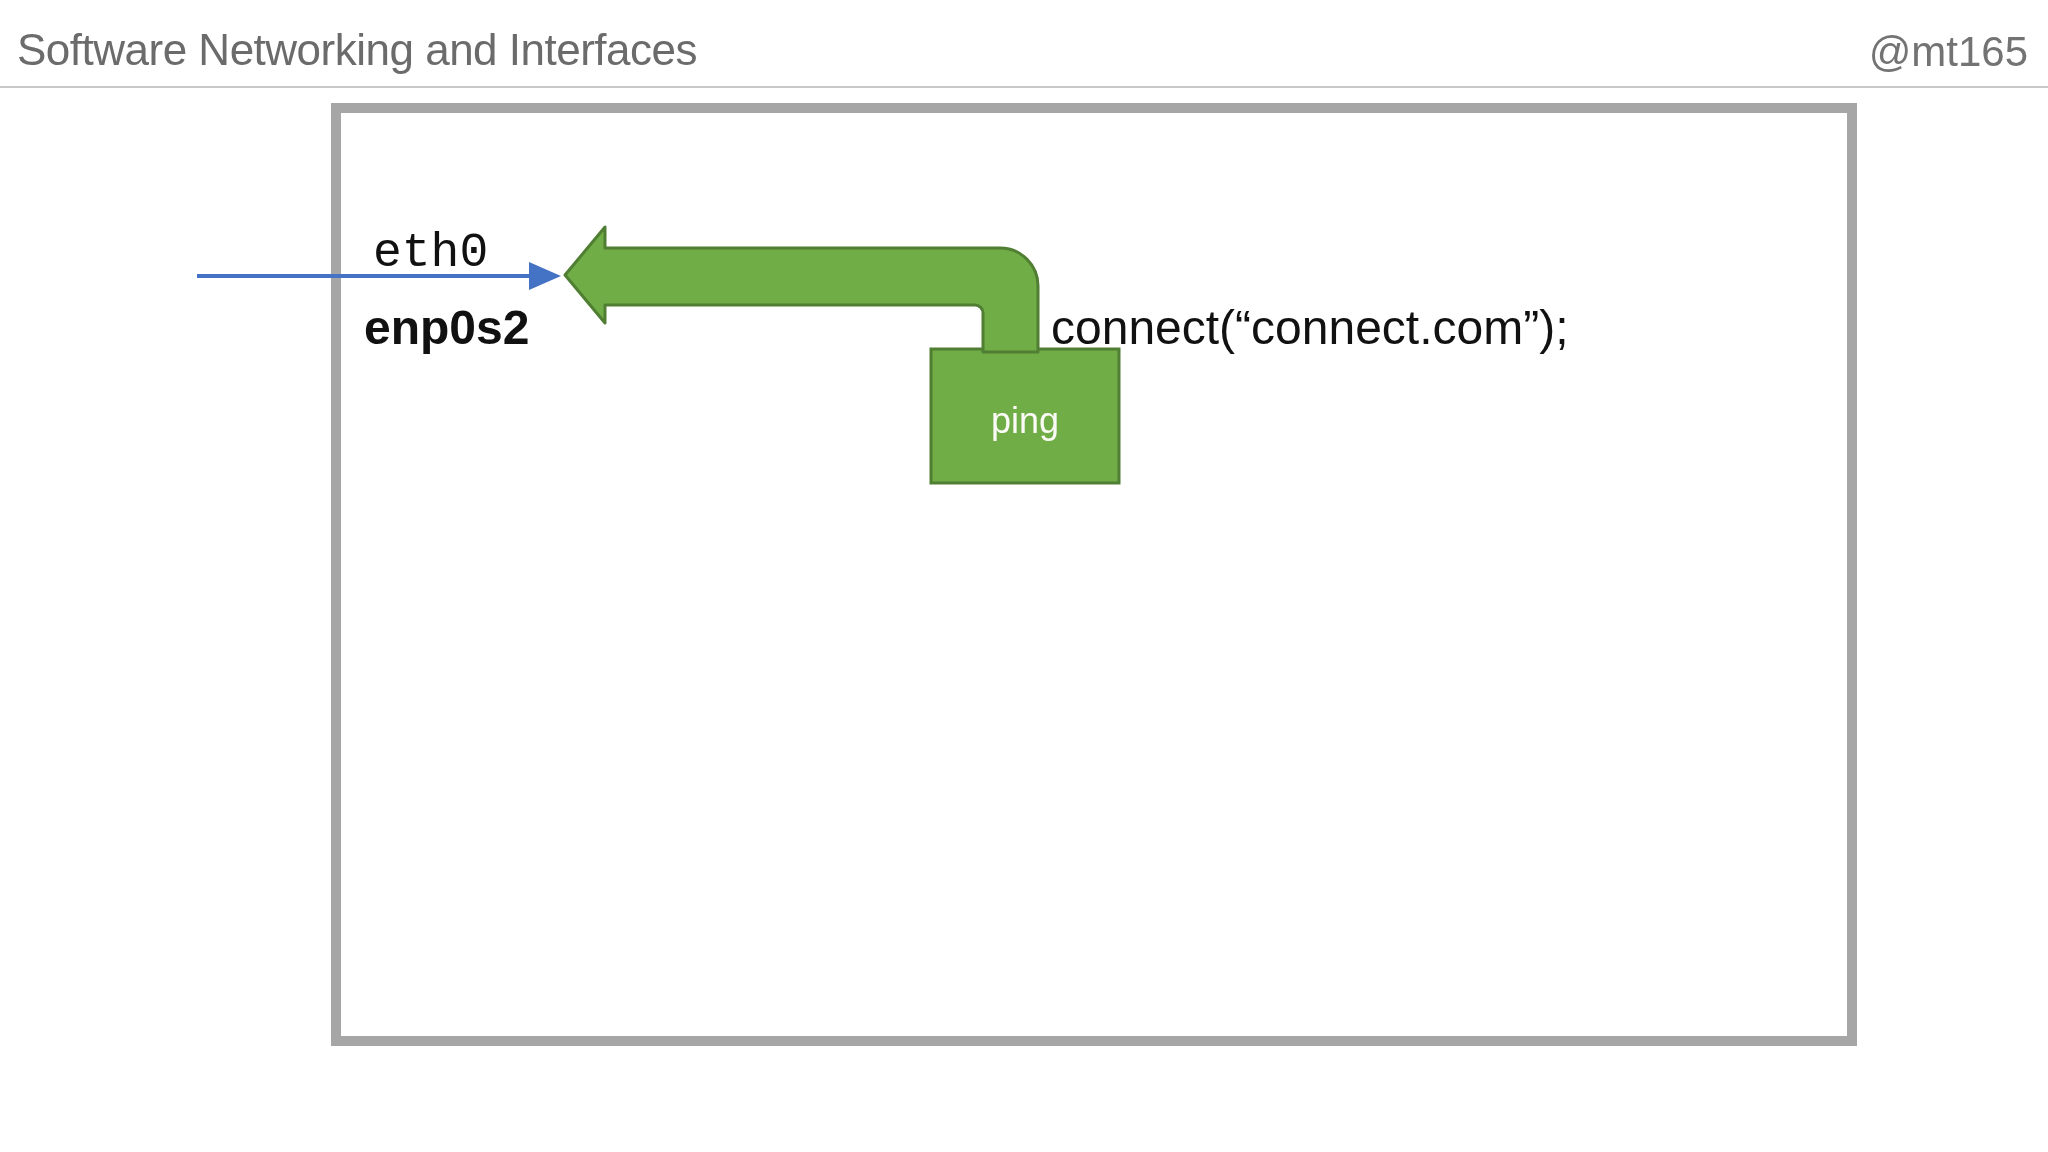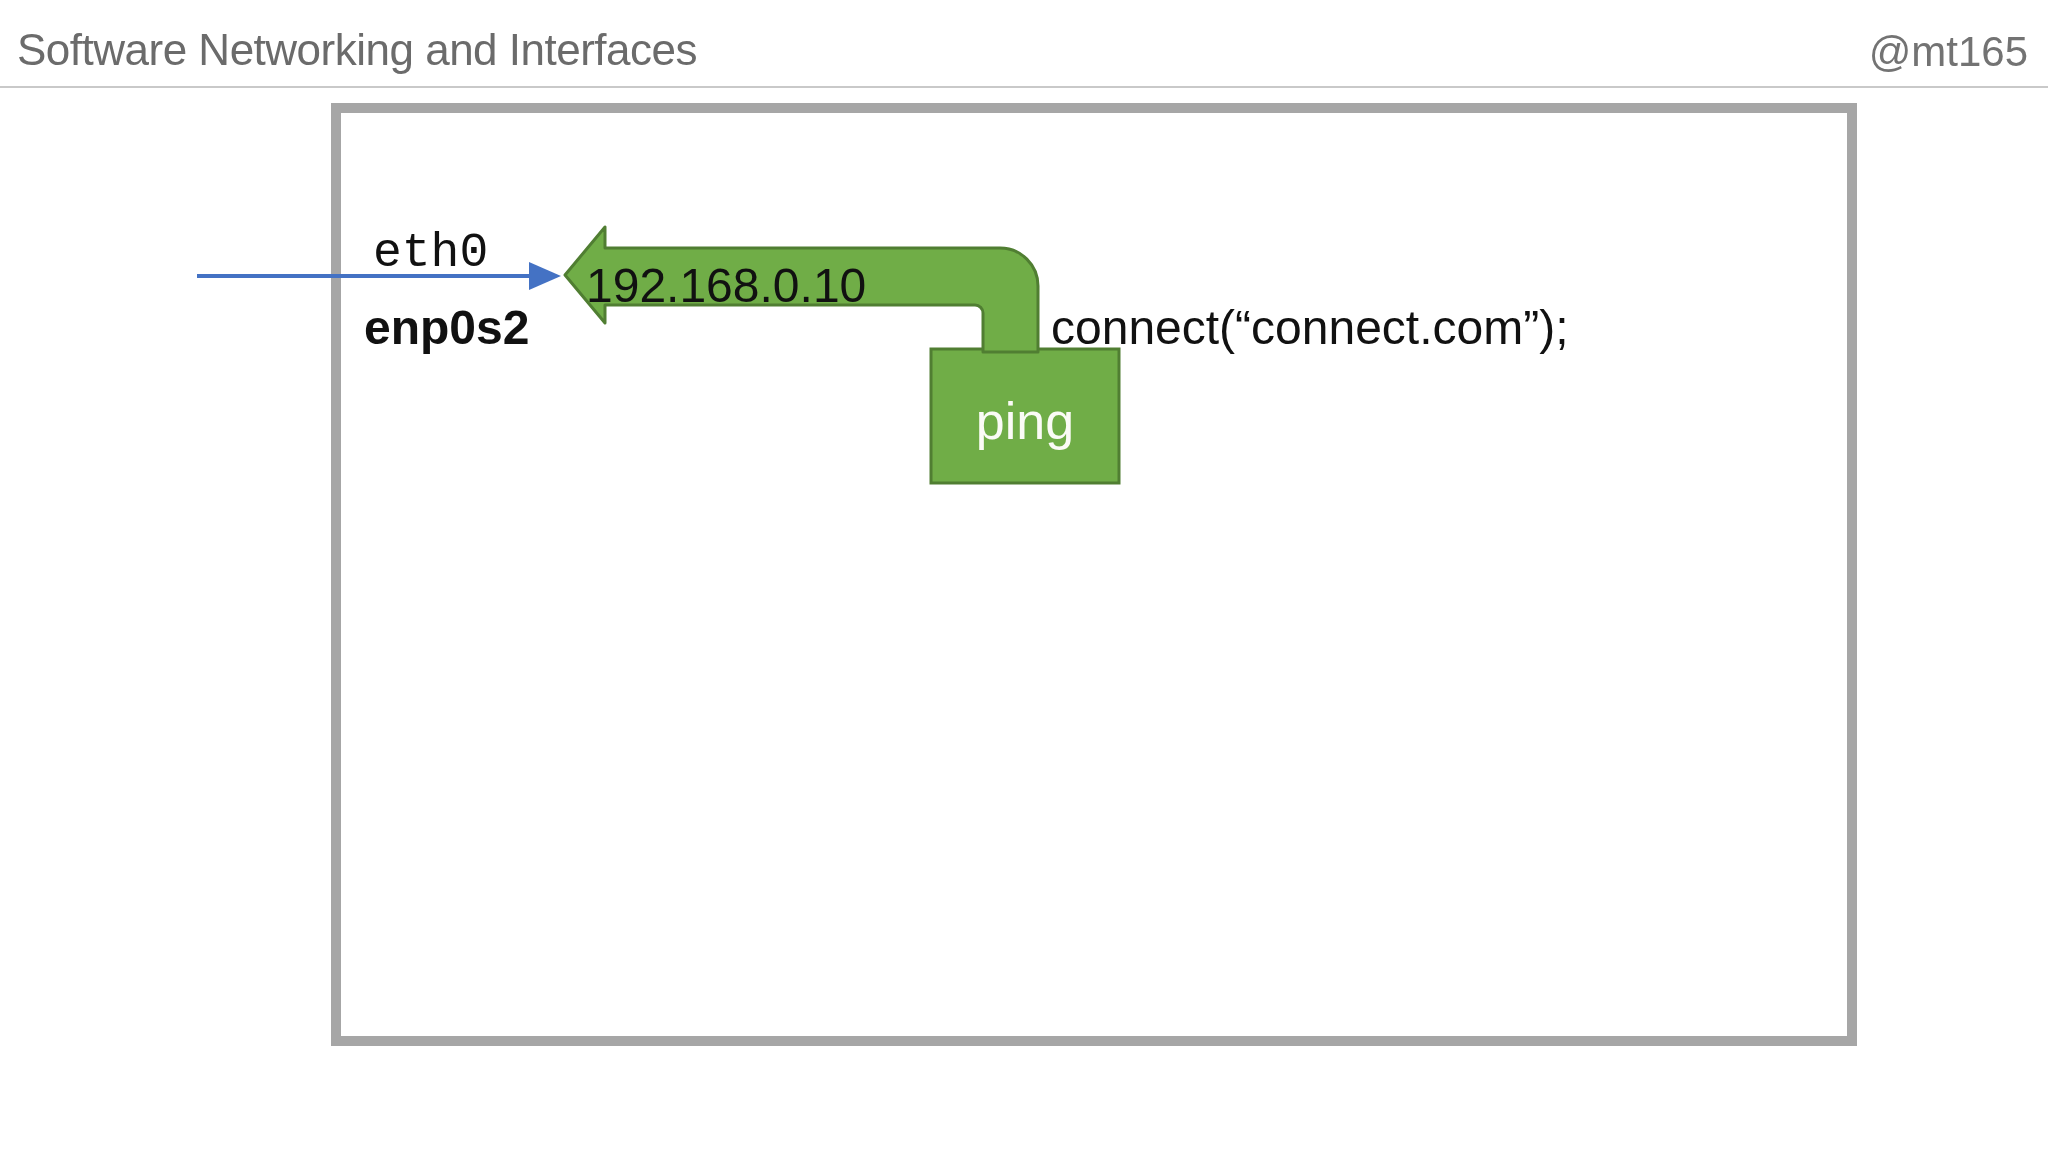--- a/index.html
+++ b/index.html
@@ -39,21 +39,21 @@
     white-space:nowrap;
   }
   .lbl-eth0{left:373px;top:229px;font-family:Liberation Mono, monospace;}
   .lbl-enp0s2{left:364px;top:304px;font-weight:bold;}
   .lbl-ip{left:586px;top:262px;}
   .lbl-connect{left:1051px;top:304px;}
   .ping-label{
     position:absolute;left:931px;top:349px;width:188px;height:134px;
     display:flex;align-items:center;justify-content:center;
     padding-top:10px;box-sizing:border-box;
-    font-size:52px;color:#fbfbf6;
+    font-size:36px;color:#fbfbf6;
   }
 </style>
 </head>
 <body>
 
 <div class="page">
 
   <div class="header-title">Software Networking and Interfaces</div>
   <div class="header-handle">@mt165</div>
   <div class="header-divider"></div>
@@ -76,17 +76,16 @@
              L 605 305
              L 605 323
              Z" stroke-width="3" stroke-linejoin="round" fill="#70AD47" stroke="#507E32"></path>
 
     <line x1="197" y1="276" x2="532" y2="276" stroke-width="4" stroke="#4472C4"></line>
     <polygon points="561,276 529,262 529,290" fill="#4472C4"></polygon>
   </svg>
 
   <div class="lbl lbl-eth0">eth0</div>
   <div class="lbl lbl-enp0s2">enp0s2</div>
-  <div class="lbl lbl-ip">192.168.0.10</div>
   <div class="lbl lbl-connect">connect(“connect.com”);</div>
   <div class="ping-label">ping</div>
 
 </div>
 
 </body></html>

